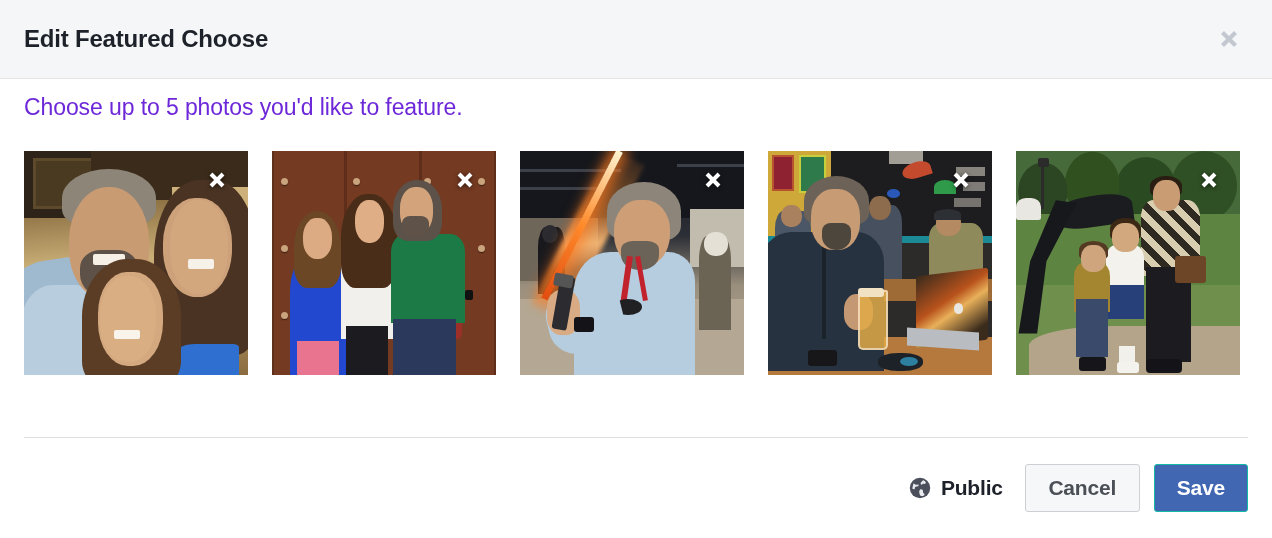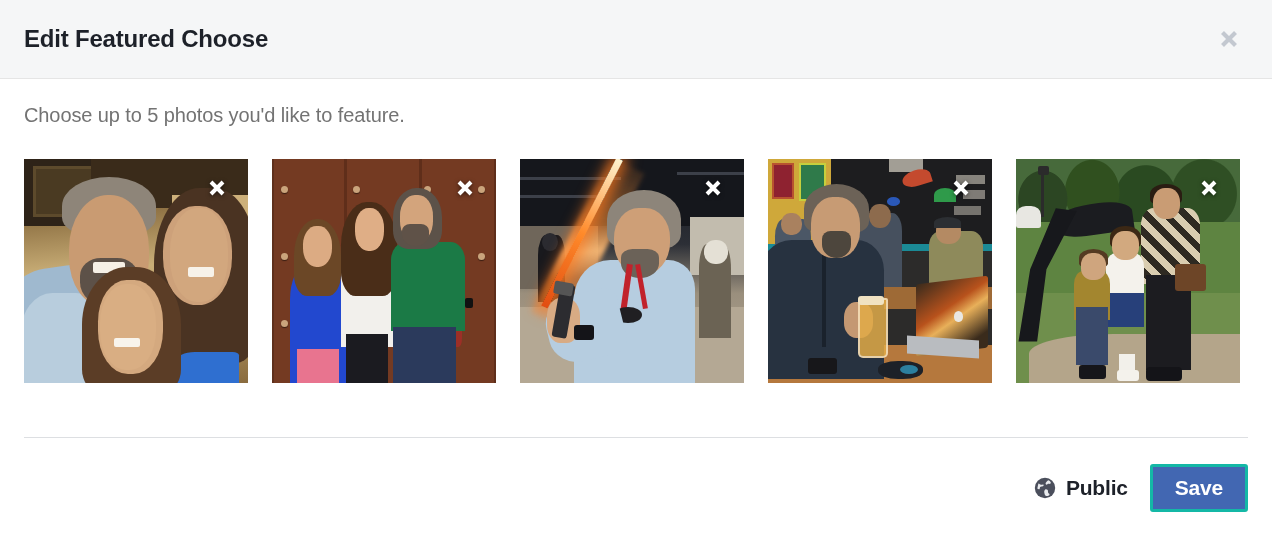--- a/index.html
+++ b/index.html
@@ -57,24 +57,24 @@
   .close-btn svg { display: block; }
 
   
   .dialog-body {
     flex: 1 1 auto;
     padding: 0 24px;
     box-sizing: border-box;
     position: relative;
   }
   .instruction {
-    font-size: 20px;
-    color: #737373;
+    font-size: 23px;
+    color: #6d28d9;
     line-height: 24px;
-    margin-top: 24px;
+    margin-top: 16px;
     letter-spacing: -0.1px;
   }
 
   .photo-row {
     display: flex;
     gap: 24px;
     margin-top: 32px;
   }
   .photo-tile {
     width: 224px;
@@ -151,21 +151,21 @@
   .btn-cancel {
     background: #f6f7f9;
     border: 1px solid #ccd0d5;
     color: #4b4f56;
     height: 48px;
     padding: 0 20px;
     min-width: 115px;
   }
   .btn-save {
     background: #4267b2;
-    border: 3px solid #14b8a6;
+    border: 1px solid #14b8a6;
     color: #ffffff;
     height: 48px;
     padding: 0 22px;
     min-width: 93px;
   }
 
   
   .p1 { background: linear-gradient(175deg,#6d5436 0%, #8f7244 25%, #c9ae77 48%, #b59a66 70%, #8a6c3f 100%); }
   .p1 .wall-dark { position:absolute; left:0; top:0; width:40%; height:30%; background:#2e2318; }
   .p1 .wall-frame { position:absolute; left:4%; top:3%; width:26%; height:20%; background:#4a3a22; border:3px solid #5d4a2c; }
@@ -533,16 +533,17 @@
         <svg class="globe-icon" width="24" height="24" viewBox="0 0 24 24" aria-hidden="true">
           <circle cx="12" cy="12" r="10.2" fill="#4b4f5c"></circle>
           <path d="M5.4 7.4c1.2.2 1.7 1.1 2.6 1.3.9.2 1.5-.6 2.3-.2.7.4.3 1.5-.5 1.8-.9.3-2 .1-2.6.8-.5.6-.1 1.6-.8 2.1-.6.4-1.5-.1-2.1-.6" fill="#e9ebee"></path>
           <path d="M12.4 13.3c.9-.3 1.8.1 2.3.8.5.8.1 1.9.5 2.7.3.6 1.1.8 1.3 1.4.2.7-.5 1.3-1.1 1.6-.9.4-2 .4-2.8-.1-.7-.5-.9-1.5-1.1-2.3-.2-.9-.5-1.9-.1-2.7.3-.7 1-1.2 1-1.4z" fill="#e9ebee"></path>
           <path d="M15.6 4.2c.8.4 1.6 1 2 1.8.3.6.2 1.5-.4 1.8-.7.3-1.5-.3-2.2-.1-.5.2-.7.9-1.2 1-.6.1-1.2-.5-1.2-1.1 0-.8.7-1.4 1.2-2 .4-.5.9-1.2 1.8-1.4z" fill="#e9ebee"></path>
         </svg>
       </span>
       <span class="audience-label">Public</span>
     </div>
 
+    <button class="btn btn-cancel">Cancel</button>
     <button class="btn btn-save">Save</button>
   </div>
 
 </div>
 
 </body></html>

